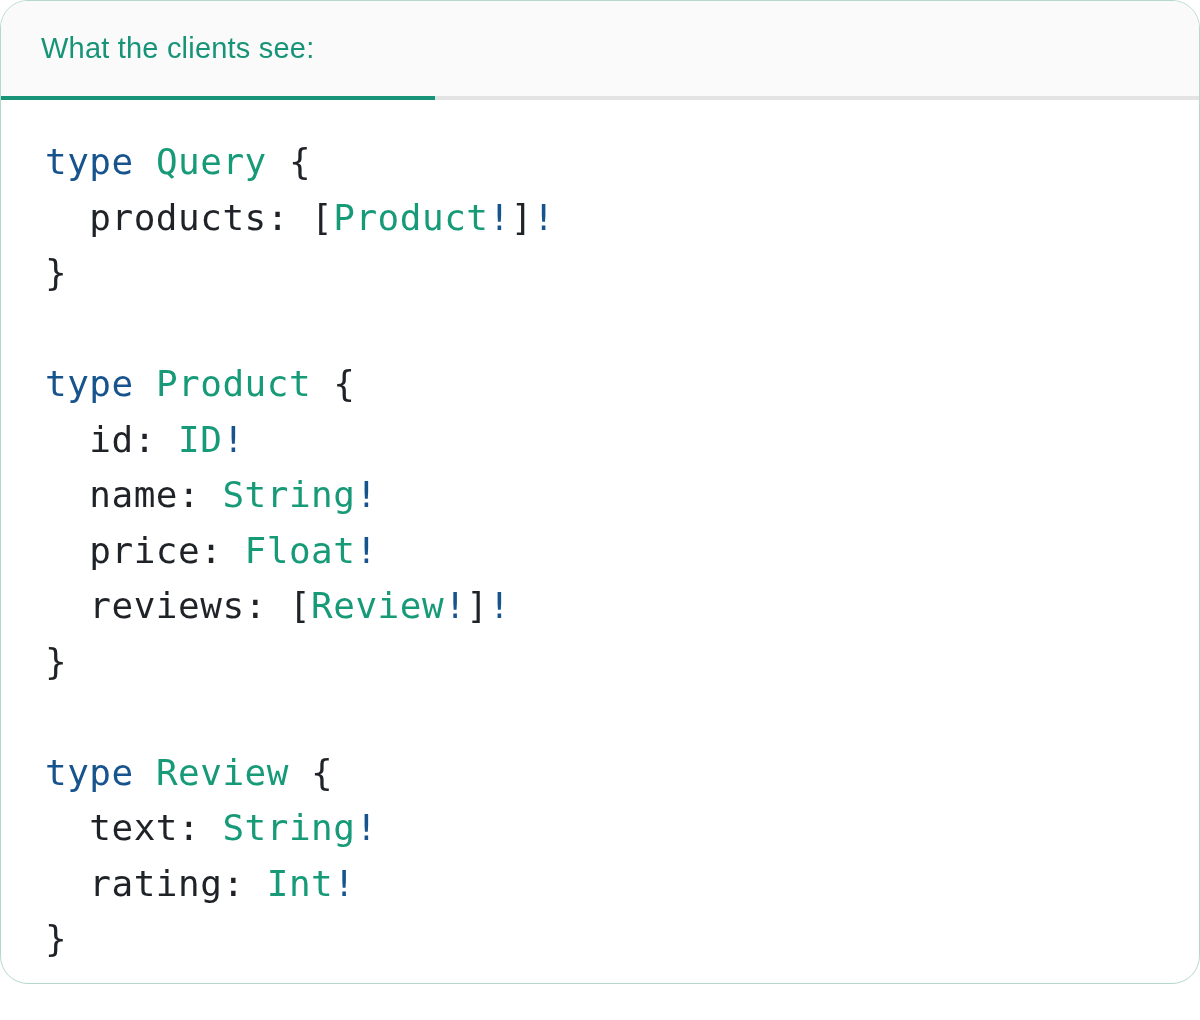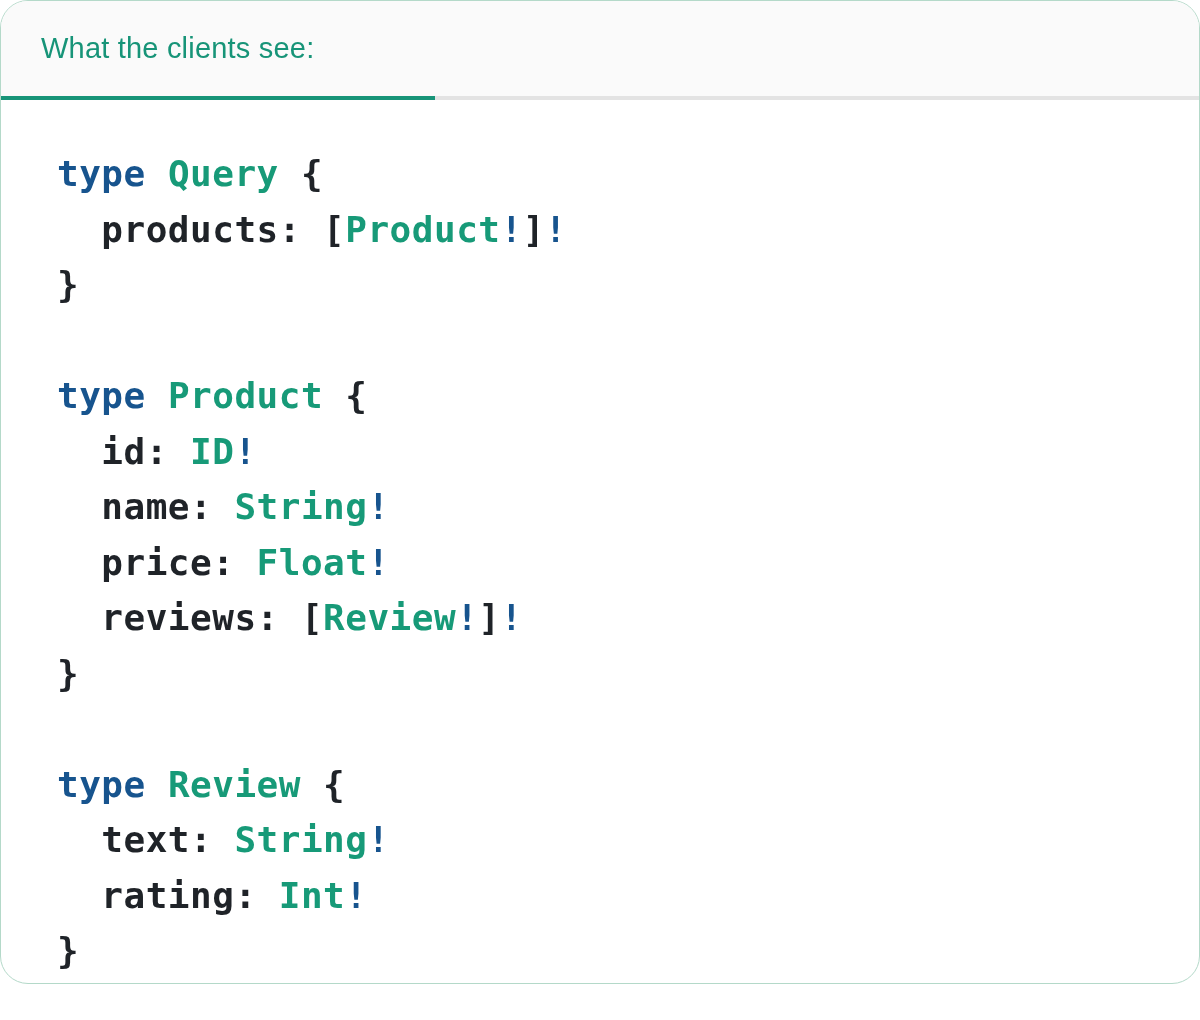--- a/index.html
+++ b/index.html
@@ -46,27 +46,27 @@
     align-items:center;
     padding-left:40px;
   }
   .tab-label{
     color:var(--accent);
     font-size:29px;
     font-weight:500;
     letter-spacing:0.2px;
   }
   .code{
-    margin:16px;
+    margin:4px;
     padding:30px 40px 0 40px;
     background:#ffffff;
     font-family:"DejaVu Sans Mono","Liberation Mono",monospace;
     font-size:36px;
     line-height:55.5px;
-    font-weight:700;
+    font-weight:400;
     letter-spacing:0.5px;
     white-space:pre;
   }
   .code-line{height:55.5px;}
   .tok-k{color:var(--blue);}
   .tok-t{color:var(--teal);}
   .tok-p{color:var(--dark);}
   .tok-b{color:var(--blue);}
 </style>
 </head>

